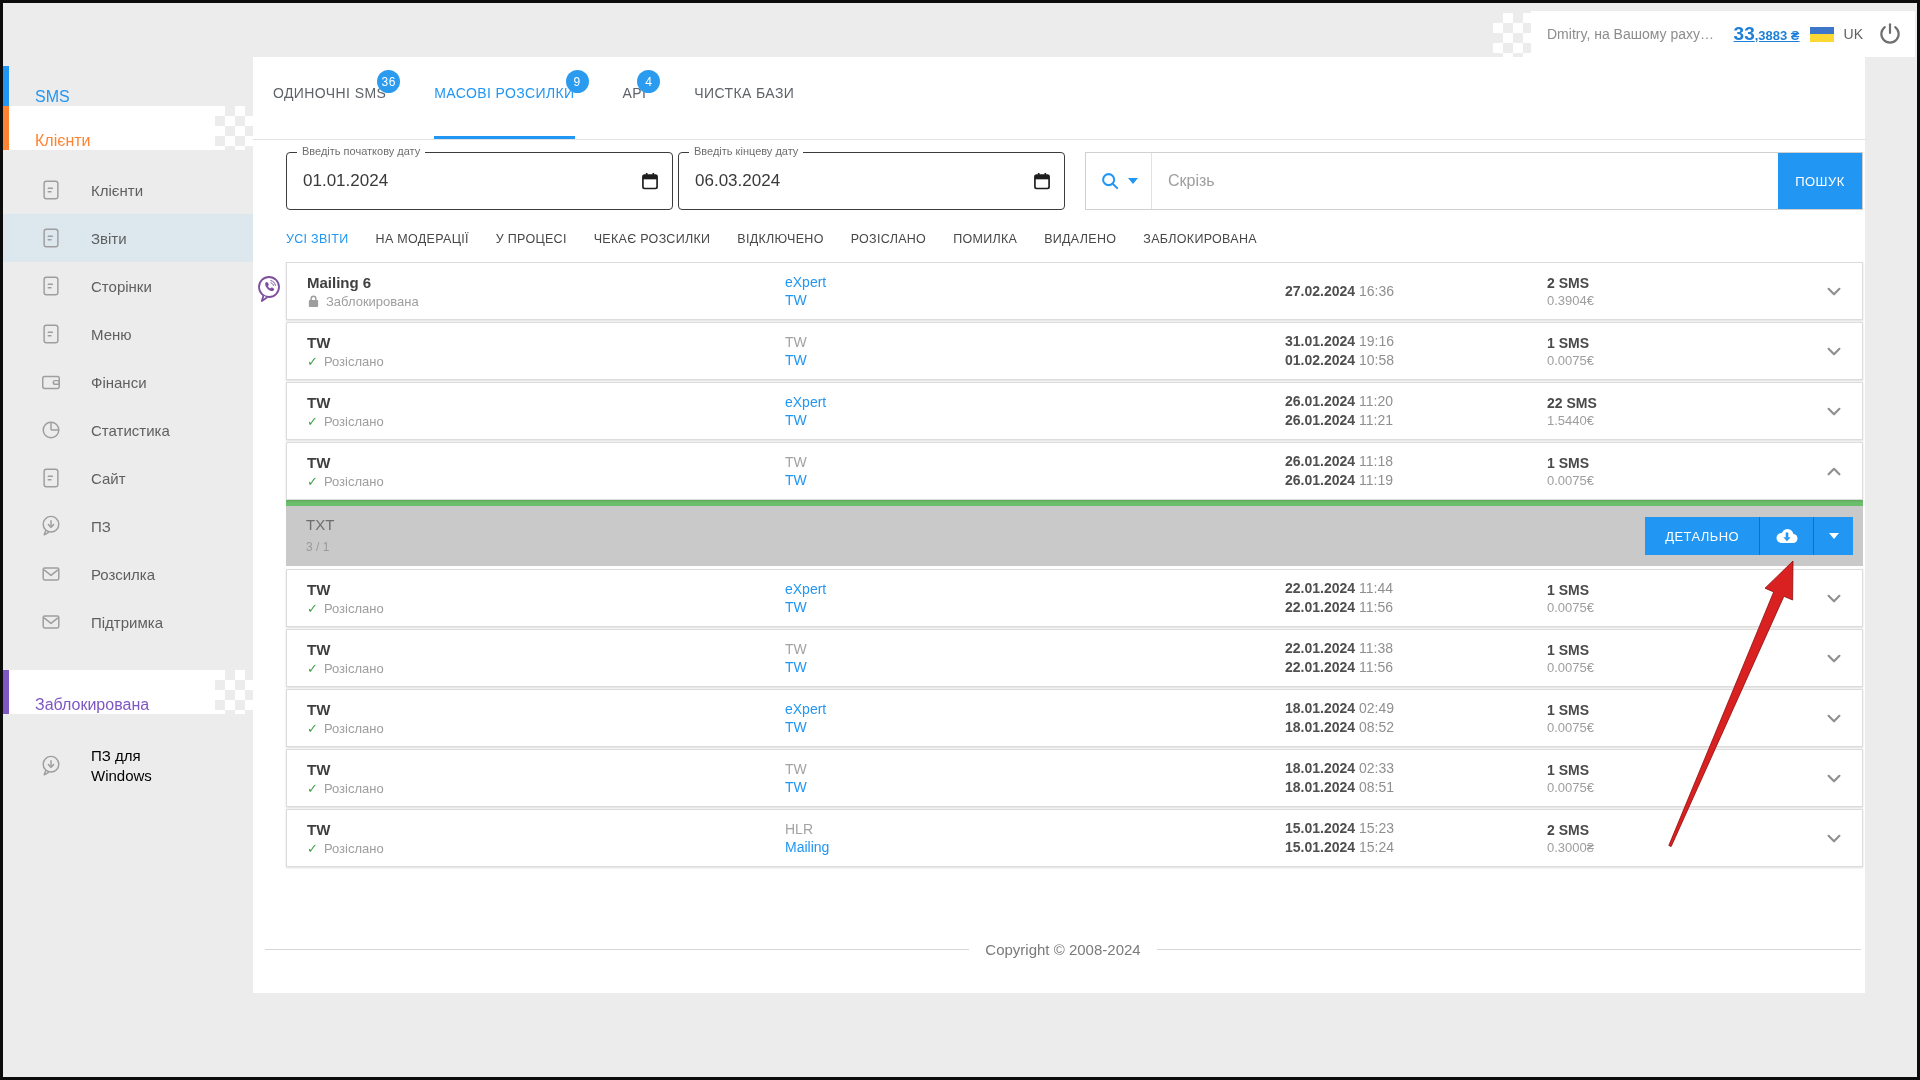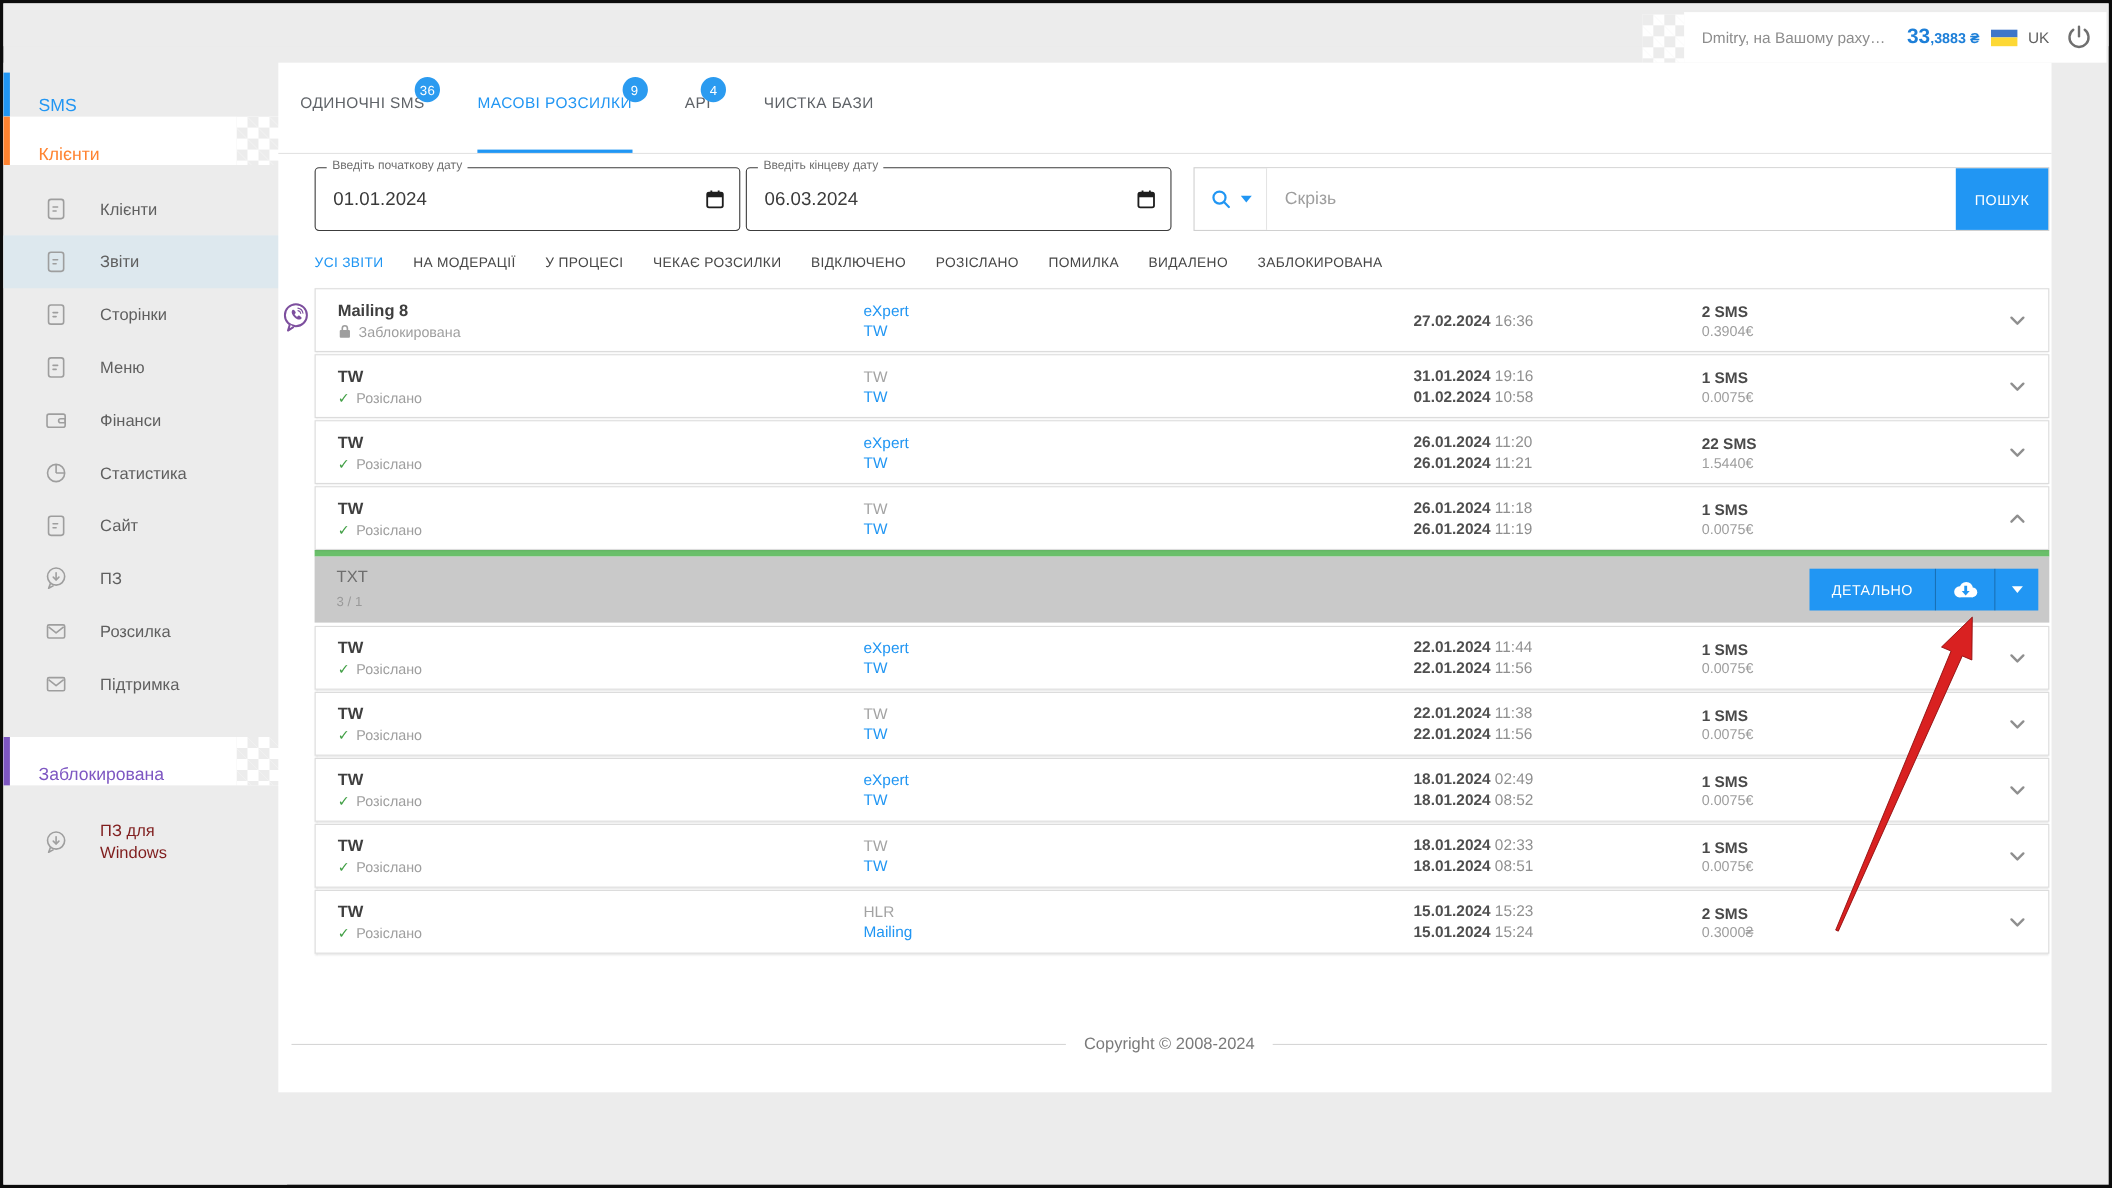--- a/index.html
+++ b/index.html
@@ -7,21 +7,21 @@
   .page{position:relative;width:1920px;height:1080px;background:#ececec;border:3px solid #0c0c0c;overflow:hidden}
 
   
   .topbar{position:absolute;left:0;top:0;width:100%;height:39px;background:#ececec}
   .user-panel{position:absolute;top:8px;right:2px;height:46px;width:384px;background:#fff;display:flex;align-items:center;padding:0 12px 0 16px;gap:10px}
   .checker-light{position:absolute;left:-38px;top:2px;width:38px;height:44px;
     background-image:linear-gradient(45deg,#fff 25%,transparent 25%,transparent 75%,#fff 75%),
                      linear-gradient(45deg,#fff 25%,transparent 25%,transparent 75%,#fff 75%);
     background-size:20px 20px;background-position:0 0,10px 10px}
   .user-name{color:#8d8d8d;font-size:14px;white-space:nowrap;flex:1;overflow:hidden}
-  .balance{color:#1d7fd8;font-weight:bold;white-space:nowrap;cursor:pointer}
+  .balance{color:#1d7fd8;font-weight:bold;text-decoration:underline;white-space:nowrap;cursor:pointer}
   .balance .big{font-size:19px}
   .balance .small{font-size:13px}
   .flag{width:24px;height:15px;display:flex;flex-direction:column;flex:0 0 auto}
   .flag .f-top{flex:1;background:#3e76c9}
   .flag .f-bot{flex:1;background:#fdd835}
   .lang{font-size:14px;color:#616161}
   .power{display:flex;align-items:center;justify-content:center;cursor:pointer;margin-left:4px}
 
   
   .sidebar{position:absolute;left:0;top:54px;width:258px;bottom:0;background:#ececec}
@@ -30,21 +30,21 @@
   .band-clients{height:44px;color:#ff8330;border-left:6px solid #ff8330;background:#fff}
   .band-downloads{height:44px;margin-top:24px;color:#7e57c2;border-left:6px solid #7e57c2;background:#fff}
   .checker-gray{position:absolute;right:0;top:0;width:46px;height:100%;
     background-image:linear-gradient(45deg,#ececec 25%,transparent 25%,transparent 75%,#ececec 75%),
                      linear-gradient(45deg,#ececec 25%,transparent 25%,transparent 75%,#ececec 75%);
     background-size:20px 20px;background-position:0 0,10px 10px}
   .nav{margin-top:16px}
   .nav-item{display:flex;align-items:center;height:48px;padding-left:36px;cursor:pointer;color:#5f5f5f;font-size:15px}
   .nav-item.active{background:#dde8ee}
   .nav-item .nav-ico{width:24px;display:flex;align-items:center;justify-content:center;margin-right:28px}
-  .win-item{display:flex;align-items:center;min-height:56px;margin-top:24px;padding-left:36px;color:#7f1d1d;font-size:15px;cursor:pointer;line-height:20px}
+  .win-item{display:flex;align-items:center;min-height:56px;margin-top:24px;padding-left:36px;color:#000000;font-size:15px;cursor:pointer;line-height:20px}
   .win-item .nav-ico{width:24px;display:flex;align-items:center;justify-content:center;margin-right:28px}
 
   
   .main{position:absolute;left:250px;top:54px;width:1612px;height:936px;background:#fff}
 
   .tabs{display:flex;padding:28px 0 0 20px;height:83px;border-bottom:1px solid #e3e3e3}
   .tab{position:relative;margin-right:48px;font-size:14px;letter-spacing:.4px;color:#5f6368;padding-bottom:24px;cursor:pointer;white-space:nowrap}
   .tab.active{color:#2196f3;border-bottom:3px solid #2196f3}
   .badge{position:absolute;top:-15px;right:-14px;min-width:23px;height:23px;border-radius:50%;background:#2b9bf0;color:#fff;font-size:12px;display:flex;align-items:center;justify-content:center;padding:0 2px}
 
@@ -298,21 +298,21 @@
 
     <div class="rows">
   <div class="row">
     <span class="viber-badge"><svg width="28" height="30" viewBox="0 0 28 30">
               <circle cx="14" cy="13" r="10" fill="#fff" stroke="#7d4f9e" stroke-width="1.8"></circle>
               <path d="M8.5 21.5 6.8 27l5.2-3.4" fill="#fff" stroke="#7d4f9e" stroke-width="1.8" stroke-linejoin="round"></path>
               <path d="M10.3 9.2c.4-1.1 1.7-1.5 2.3-.6l1 1.4c.4.5.3 1.2-.2 1.6l-.6.5c.5 1 1.4 1.9 2.4 2.4l.4-.6c.4-.5 1.1-.7 1.7-.3l1.4 1c.8.6.5 1.8-.5 2.2-1.6.7-3.7-.1-5.5-1.9-1.8-1.8-3-4.1-2.4-5.7z" fill="#7d4f9e"></path>
               <path d="M15.8 6.6c2.4.4 4.3 2.3 4.6 4.7M15.9 8.9c1.3.2 2.3 1.2 2.5 2.5" stroke="#7d4f9e" stroke-width="1" fill="none" stroke-linecap="round"></path>
             </svg></span>
     <div class="c-name">
-      <div class="r-name">Mailing 8</div>
+      <div class="r-name">Mailing 6</div>
       <div class="r-status">
               <svg width="13" height="14" viewBox="0 0 14 15">
                 <rect x="2" y="6.5" width="10" height="7.5" rx="1" fill="#9e9e9e"></rect>
                 <path d="M4.5 7V4.8a2.5 2.5 0 0 1 5 0V7" fill="none" stroke="#9e9e9e" stroke-width="1.6"></path>
               </svg>
               <span>Заблокирована</span>
             </div>
     </div>
     <div class="c-route">
       <div class="link">eXpert</div>

